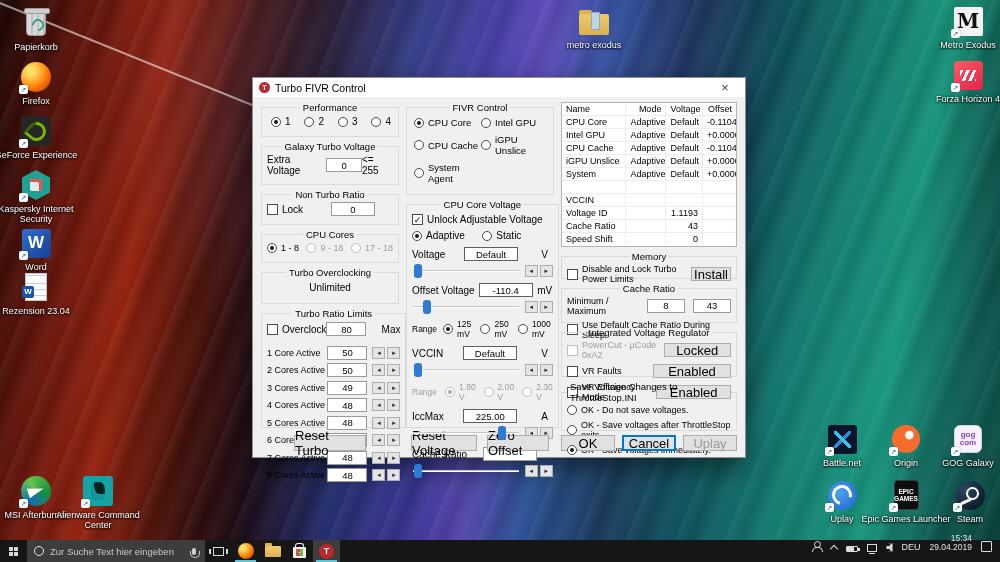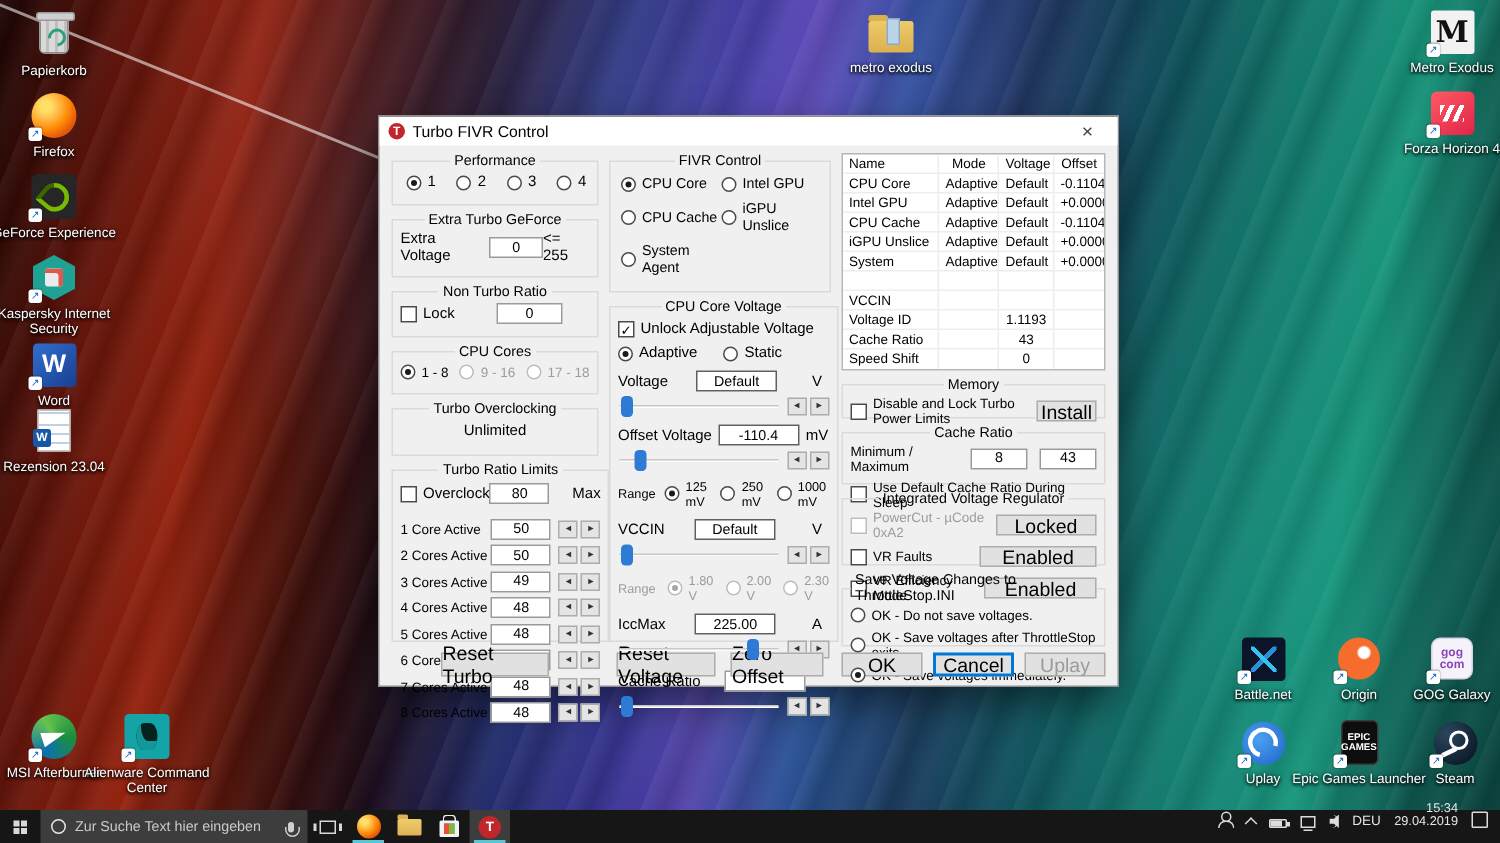--- a/index.html
+++ b/index.html
@@ -104,21 +104,21 @@
 
   .btn { display:inline-flex; align-items:center; justify-content:center; background:#e1e1e1; border:1px solid #adadad; font-size:13px; height:16px; }
   .btn.focused { border:2px solid #0078d7; }
   .btn.disab { color:#9b9b9b; }
   .btn.small { height:14px; }
 
   
   .tbl { background:#fff; border:1px solid #b5b5b5; margin-bottom:4px; }
   .tr { display:grid; grid-template-columns:37% 23% 21% 19%; }
   .td { height:13px; line-height:12px; padding:0 4px; font-size:9px; border-bottom:1px solid #ededed; border-right:1px solid #ededed; overflow:hidden; }
-  .td:first-child { text-align:left; } .td { text-align:center; } .td.n { text-align:left; }
+  .td:first-child { text-align:left; } .td { text-align:right; } .td.n { text-align:left; }
   .td:last-child { border-right:none; }
   .tr:last-child .td { border-bottom:none; }
 
   .trow { display:flex; align-items:center; margin-top:3.5px; }
   .trow .tl { flex:1; font-size:9px; }
   .turbo-box { width:40px; }
 
   
   .taskbar { position:absolute; left:0; right:0; bottom:0; height:22px; background:#161616; display:flex; align-items:stretch; color:#e4e4e4; z-index:50; }
   .tb-btn { width:27px; display:flex; align-items:center; justify-content:center; position:relative; }
@@ -307,21 +307,21 @@
                 <span class="rlbl">3</span>
               </span>
             <span class="row">
                 <span class="radio"></span>
                 <span class="rlbl">4</span>
               </span>
           </div>
         </fieldset>
 
         <fieldset>
-          <legend>Extra Turbo GeForce</legend>
+          <legend>Galaxy Turbo Voltage</legend>
           <div class="row" style="justify-content:center">
             <span>Extra Voltage</span>
             <span class="box" style="width:36px">0</span>
             <span>&lt;= 255</span>
           </div>
         </fieldset>
 
         <fieldset>
           <legend>Non Turbo Ratio</legend>
           <div class="row" style="justify-content:space-between;padding-right:18px">

